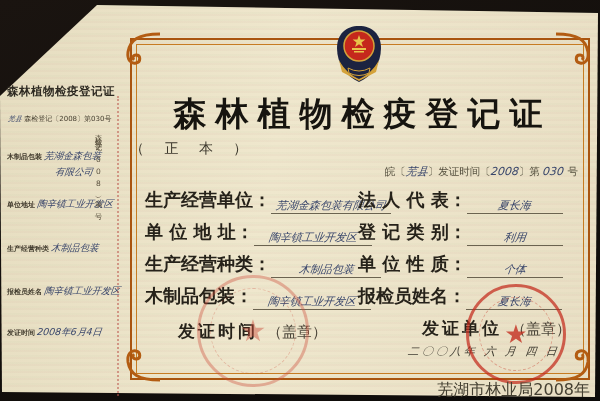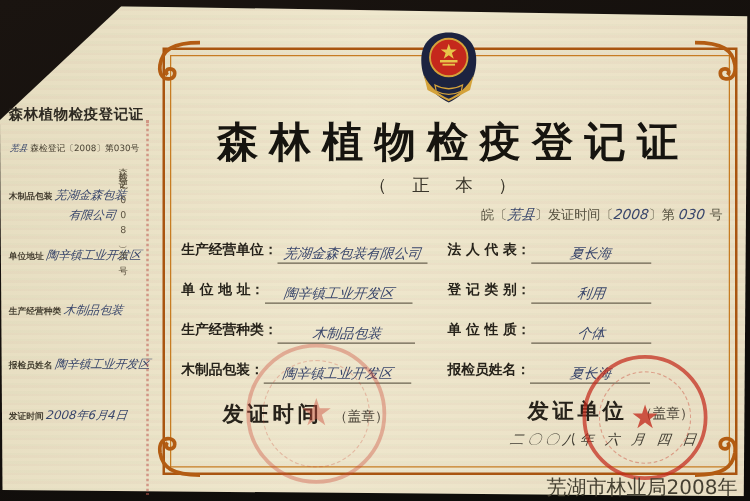--- a/index.html
+++ b/index.html
@@ -21,31 +21,31 @@
   
   .frame{position:absolute;left:130px;top:38px;width:456px;height:338px;border:2px solid #a95510;}
   .frame::before{content:"";position:absolute;inset:4px;border:1px solid #c67c22;}
   .corner{position:absolute;width:40px;height:40px;fill:none;stroke:#b35c12;stroke-width:3;}
   .c-tl{left:122px;top:30px;}
   .c-tr{right:6px;top:30px;transform:scaleX(-1);}
   .c-bl{left:122px;top:344px;transform:scaleY(-1);}
   .c-br{right:6px;top:344px;transform:scale(-1,-1);}
   .emblem{position:absolute;left:332px;top:24px;width:54px;height:60px;}
   .cert-title{position:absolute;left:130px;top:92px;width:456px;text-align:center;font-size:33px;font-weight:bold;color:#16140f;letter-spacing:9px;text-indent:9px;}
-  .cert-subtitle{position:absolute;left:130px;top:140px;width:456px;text-align:center;font-size:14px;color:#3a352a;letter-spacing:8px;}
+  .cert-subtitle{position:absolute;left:130px;top:140px;width:456px;font-size:14px;color:#3a352a;letter-spacing:8px;}
   .cert-serial{position:absolute;left:0;top:164px;width:578px;text-align:right;font-size:10.5px;color:#55503f;white-space:nowrap;}
   .cert-serial .hw{font-size:11px;}
   
   .row{position:absolute;white-space:nowrap;}
-  .row .lbl{font-size:11px;font-weight:bold;color:#26221a;font-family:"DejaVu Serif","Liberation Serif",serif;}
+  .row .lbl{font-size:18px;font-weight:bold;color:#26221a;font-family:"DejaVu Serif","Liberation Serif",serif;}
   .row .val{display:inline-block;border-bottom:1px solid #6b6350;text-align:center;font-size:11px;vertical-align:-3px;}
   .row .val .hw{font-size:11px;}
   
   .footer-lbl{position:absolute;font-size:17px;font-weight:bold;color:#26221a;letter-spacing:3px;font-family:"DejaVu Serif","Liberation Serif",serif;}
-  .stamp-note{font-size:11px;font-weight:normal;letter-spacing:0;color:#4c463a;}
+  .stamp-note{font-size:15px;font-weight:normal;letter-spacing:0;color:#4c463a;}
   .cert-date{position:absolute;left:408px;top:344px;font-size:11px;letter-spacing:3px;color:#4a4435;}
   .seal{position:absolute;border-radius:50%;display:flex;align-items:center;justify-content:center;}
   .seal .star{line-height:1;}
   .seal-inner{position:absolute;inset:10px;border-radius:50%;border:1px dashed rgba(200,60,45,0.25);}
   .bottom-note{position:absolute;left:430px;top:380px;width:160px;text-align:right;font-size:16px;color:#454032;}
 </style>
 </head>
 <body>
 
 <div class="photo">

